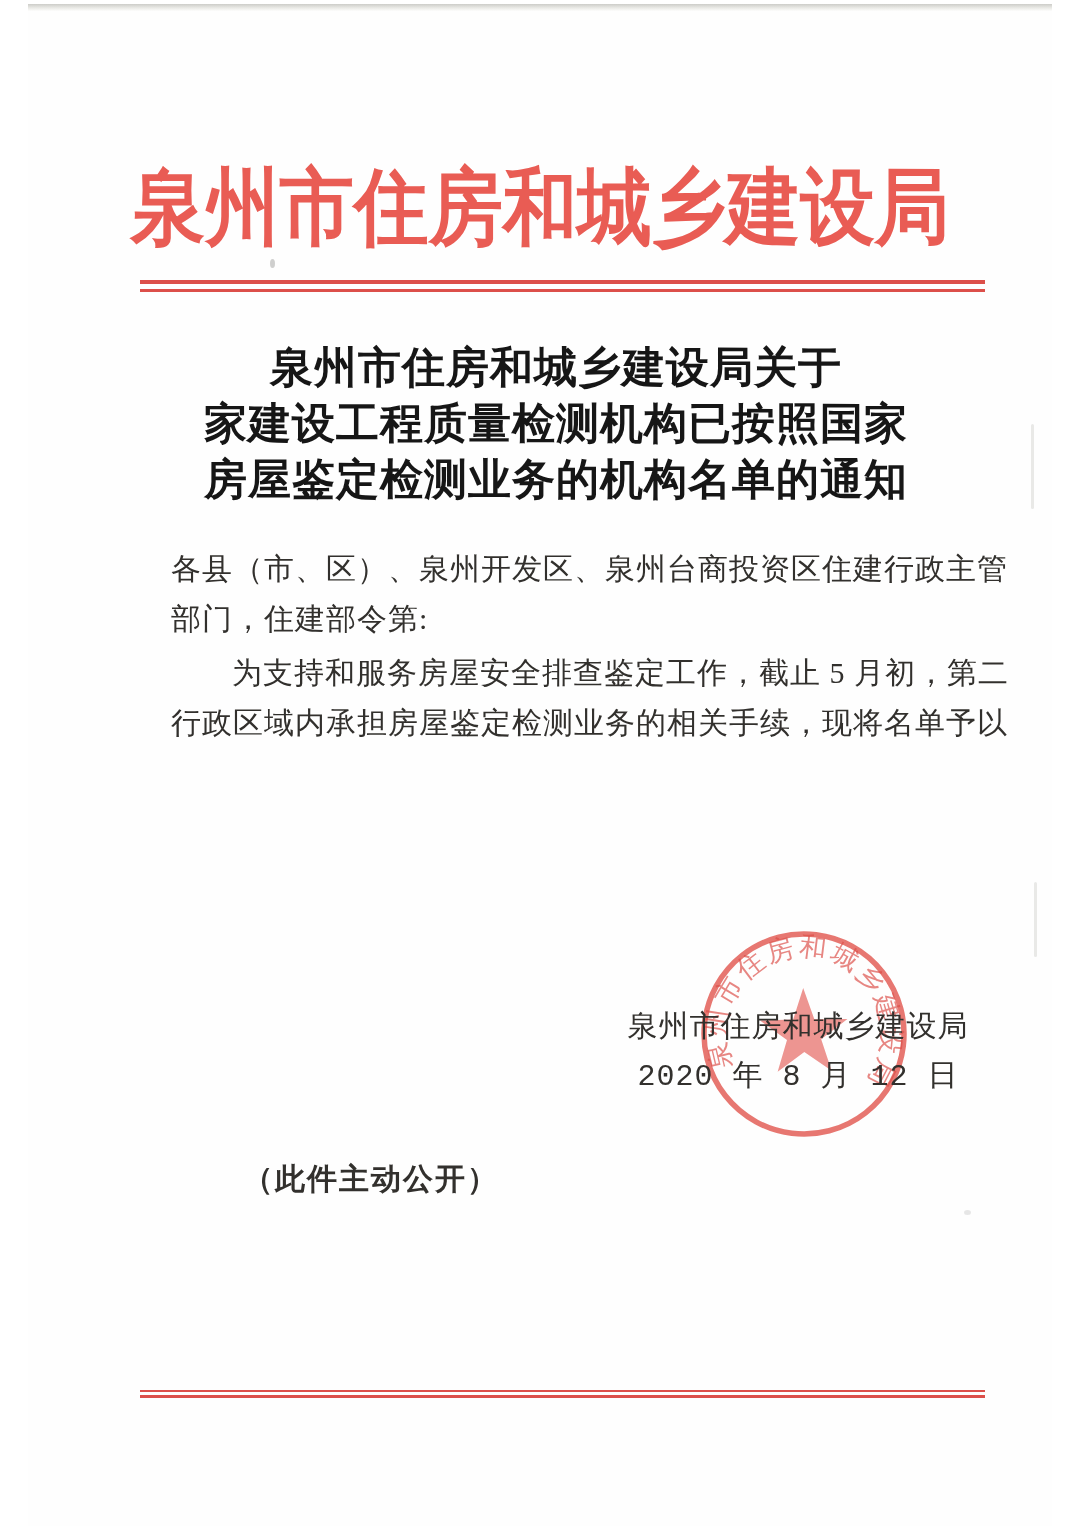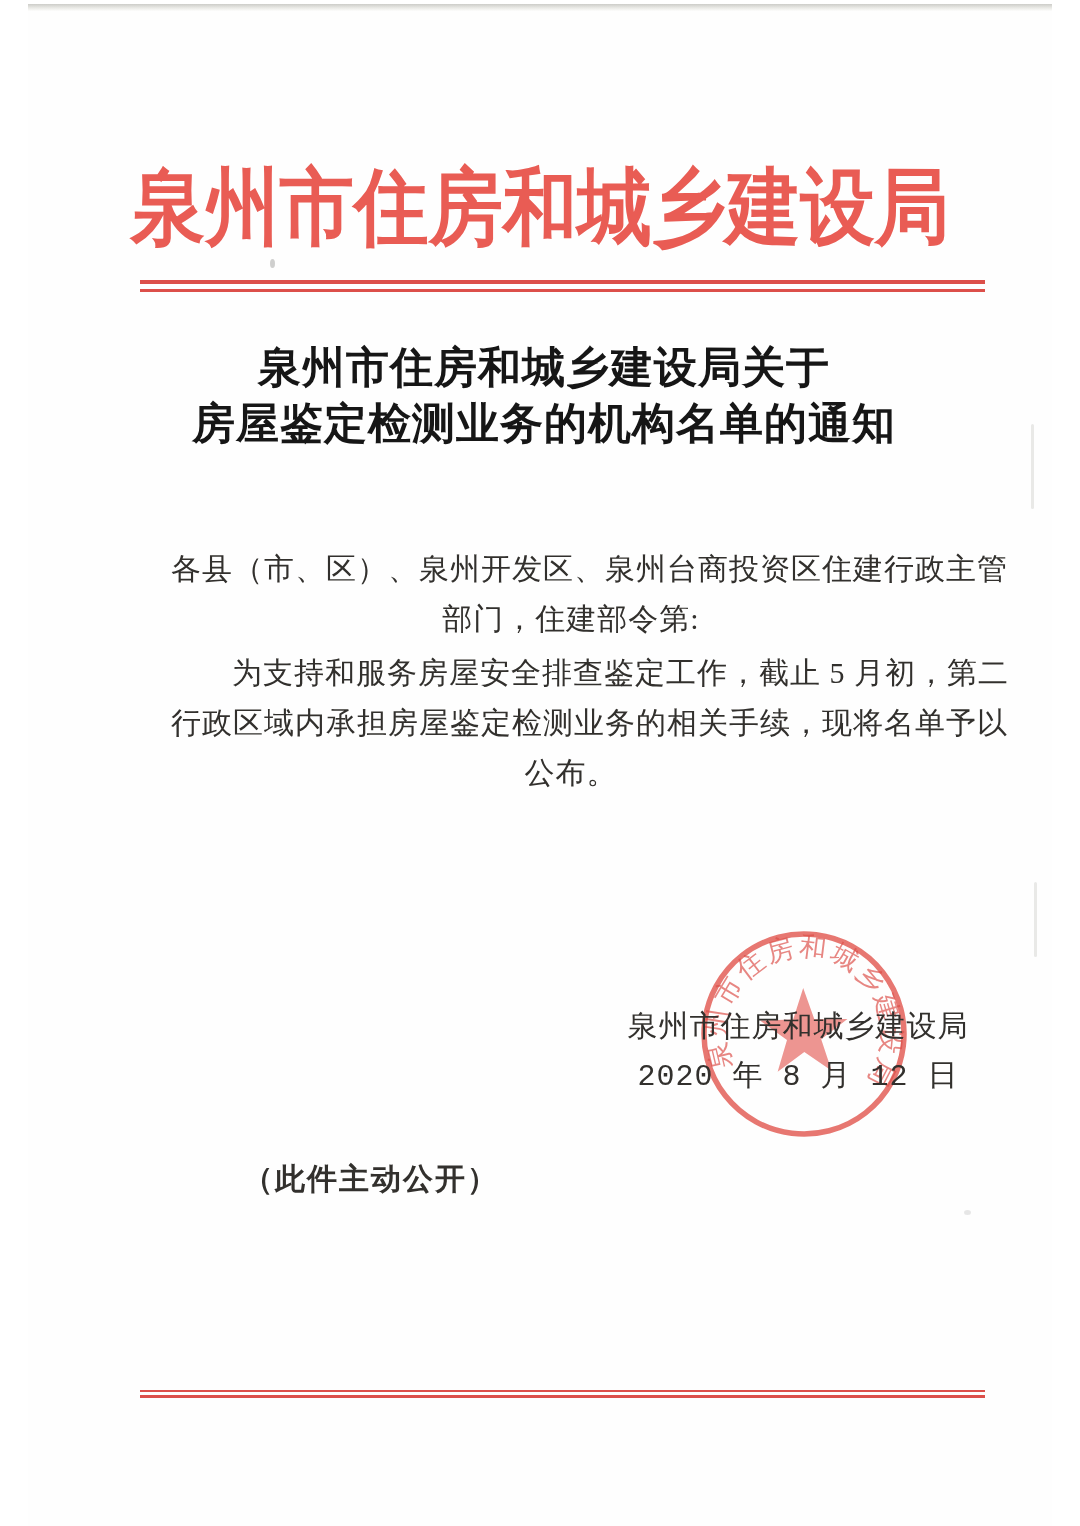--- a/index.html
+++ b/index.html
@@ -41,32 +41,32 @@
   .rule-line{width:100%;background:var(--rule-red,#dc4f4a);}
   .rule-top .line-a{height:4px;}
   .rule-top .gap{height:5px;}
   .rule-top .line-b{height:3px;}
   .rule-bottom .line-a{height:2px;}
   .rule-bottom .gap{height:3px;}
   .rule-bottom .line-b{height:3px;}
 
   
   .doc-title{
-    position:absolute;top:336px;left:4px;width:100%;
+    position:absolute;top:336px;left:16px;width:100%;
     text-align:center;color:var(--title-ink,#161616);
     font-size:43px;font-weight:700;line-height:56px;
     letter-spacing:1px;
   }
   .title-line{white-space:nowrap;}
 
   
   .body-block{
     position:absolute;top:540px;left:143px;width:800px;
     color:var(--body-ink,#32302d);
-    font-size:30px;letter-spacing:1px;text-align:center;
+    font-size:30px;letter-spacing:1px;
   }
   .body-line{height:50px;line-height:50px;white-space:nowrap;}
   .para-start{margin-top:4px;}
   .indent{padding-left:61px;}
 
   
   .seal{
     position:absolute;left:664px;top:918px;width:224px;height:224px;
     transform:rotate(7deg);
   }
@@ -101,29 +101,29 @@
   <div class="letterhead">泉州市住房和城乡建设局</div>
 
   <div class="rule rule-top">
     <div class="rule-line line-a"></div>
     <div class="gap"></div>
     <div class="rule-line line-b"></div>
   </div>
 
   <div class="doc-title">
     <div class="title-line">泉州市住房和城乡建设局关于</div>
+    <div class="title-line">家建设工程质量检测机构已按照国家</div>
     <div class="title-line">房屋鉴定检测业务的机构名单的通知</div>
   </div>
 
   <div class="body-block">
     <div class="body-line">各县（市、区）、泉州开发区、泉州台商投资区住建行政主管</div>
     <div class="body-line">部门，住建部令第:</div>
     <div class="body-line para-start indent">为支持和服务房屋安全排查鉴定工作，截止 5 月初，第二</div>
     <div class="body-line">行政区域内承担房屋鉴定检测业务的相关手续，现将名单予以</div>
-    <div class="body-line">公布。</div>
   </div>
 
   <svg class="seal" viewBox="0 0 224 224">
     <defs>
       <path id="sealArc" d="M 41.3 145 A 78 78 0 1 1 182.7 145" fill="none"></path>
     </defs>
     <circle cx="112" cy="112" r="100" fill="none" stroke="rgba(223,73,66,0.75)" stroke-width="5.5"></circle>
     <polygon transform="rotate(-8 112 112)" points="112,66 122.6,97.4 155.7,97.8 129.1,117.6 139,149.2 112,130 85,149.2 94.9,117.6 68.3,97.8 101.4,97.4" fill="rgba(226,84,78,0.62)"></polygon>
     <text font-size="27" fill="rgba(220,77,71,0.68)" letter-spacing="3" font-family="Liberation Serif, DejaVu Serif, serif">
       <textPath href="#sealArc" startOffset="50%" text-anchor="middle">泉州市住房和城乡建设局</textPath>

